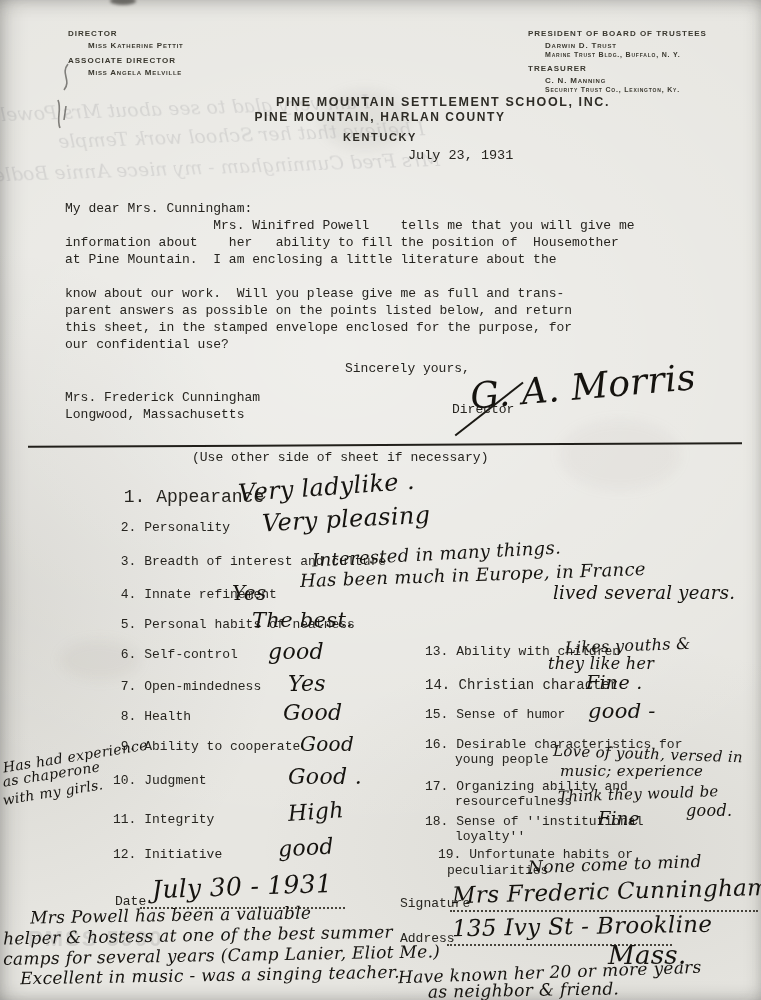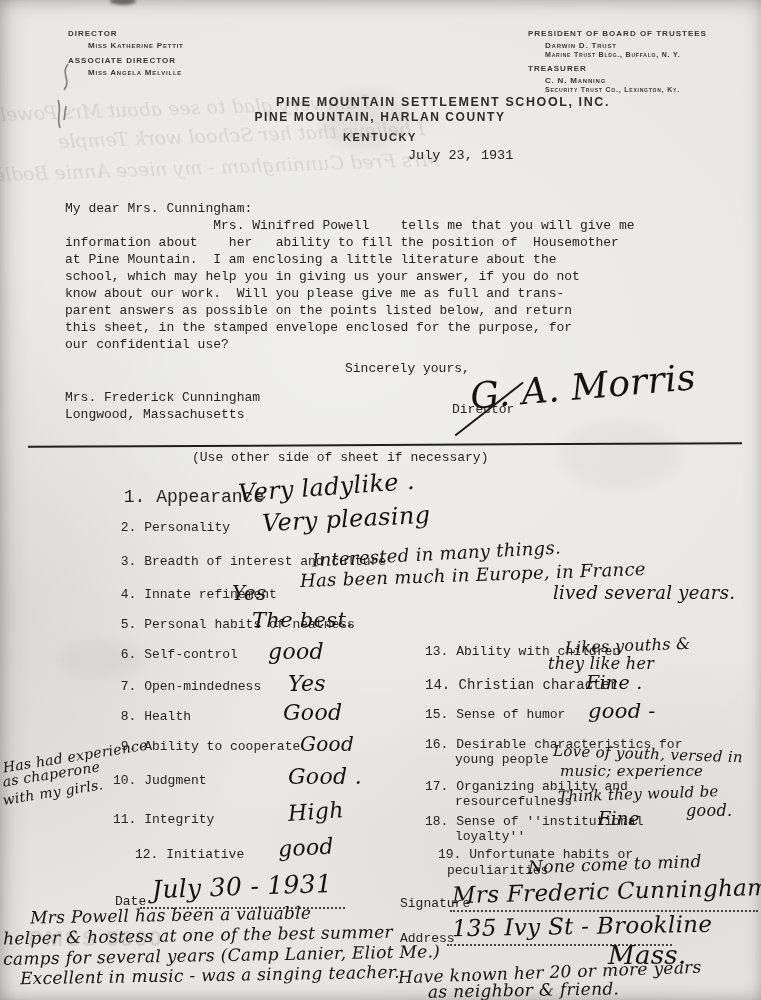--- a/index.html
+++ b/index.html
@@ -61,21 +61,20 @@
   <div class="abs school" style="left:150px;top:95px;width:460px;font-size:12.5px;text-align:right;">PINE MOUNTAIN SETTLEMENT SCHOOL, INC.</div>
   <div class="abs school" style="left:150px;top:110px;width:460px;font-size:12px;">PINE MOUNTAIN, HARLAN COUNTY</div>
   <div class="abs school" style="left:150px;top:131px;width:460px;font-size:11px;">KENTUCKY</div>
 
   <div class="abs tw" style="left:408px;top:148px;font-size:13.5px;">July 23, 1931</div>
 
   <div class="abs tw" style="left:65px;top:201px;font-size:13px;">My dear Mrs. Cunningham:</div>
   <div class="abs tw" style="left:65px;top:218px;font-size:13px;">                   Mrs. Winifred Powell    tells me that you will give me</div>
   <div class="abs tw" style="left:65px;top:235px;font-size:13px;">information about    her   ability to fill the position of  Housemother</div>
   <div class="abs tw" style="left:65px;top:252px;font-size:13px;">at Pine Mountain.  I am enclosing a little literature about the</div>
-  <div class="abs tw" style="left:65px;top:269px;font-size:13px;">school, which may help you in giving us your answer, if you do not</div>
   <div class="abs tw" style="left:65px;top:286px;font-size:13px;">know about our work.  Will you please give me as full and trans-</div>
   <div class="abs tw" style="left:65px;top:303px;font-size:13px;">parent answers as possible on the points listed below, and return</div>
   <div class="abs tw" style="left:65px;top:320px;font-size:13px;">this sheet, in the stamped envelope enclosed for the purpose, for</div>
   <div class="abs tw" style="left:65px;top:337px;font-size:13px;">our confidential use?</div>
 
   <div class="abs tw" style="left:345px;top:361px;font-size:13px;">Sincerely yours,</div>
   <div class="abs tw" style="left:65px;top:390px;font-size:13px;">Mrs. Frederick Cunningham</div>
   <div class="abs tw" style="left:65px;top:407px;font-size:13px;">Longwood, Massachusetts</div>
   <div class="abs tw" style="left:452px;top:402px;font-size:13px;">Director</div>
   <div class="abs hw" style="left:470px;top:366px;font-size:36px;transform:rotate(-5deg);">G. A. Morris</div>
@@ -88,21 +87,21 @@
   <div class="abs tw" style="left:113px;top:520px;font-size:13px;"> 2. Personality</div>
   <div class="abs tw" style="left:113px;top:554px;font-size:13px;"> 3. Breadth of interest and culture</div>
   <div class="abs tw" style="left:113px;top:587px;font-size:13px;"> 4. Innate refinement</div>
   <div class="abs tw" style="left:113px;top:617px;font-size:13px;"> 5. Personal habits of neatness</div>
   <div class="abs tw" style="left:113px;top:647px;font-size:13px;"> 6. Self-control</div>
   <div class="abs tw" style="left:113px;top:679px;font-size:13px;"> 7. Open-mindedness</div>
   <div class="abs tw" style="left:113px;top:709px;font-size:13px;"> 8. Health</div>
   <div class="abs tw" style="left:113px;top:739px;font-size:13px;"> 9. Ability to cooperate</div>
   <div class="abs tw" style="left:113px;top:773px;font-size:13px;">10. Judgment</div>
   <div class="abs tw" style="left:113px;top:812px;font-size:13px;">11. Integrity</div>
-  <div class="abs tw" style="left:113px;top:847px;font-size:13px;margin-left:22px;">12. Initiative</div>
+  <div class="abs tw" style="left:113px;top:847px;font-size:13px;">12. Initiative</div>
 
   <div class="abs hw" style="left:238px;top:473px;font-size:24px;transform:rotate(-4deg);">Very ladylike .</div>
   <div class="abs hw" style="left:262px;top:505px;font-size:24px;transform:rotate(-3deg);">Very pleasing</div>
   <div class="abs hw" style="left:312px;top:543px;font-size:18px;transform:rotate(-3deg);">Interested in many things.</div>
   <div class="abs hw" style="left:300px;top:564px;font-size:18px;transform:rotate(-2deg);">Has been much in Europe, in France</div>
   <div class="abs hw" style="left:553px;top:582px;font-size:18px;">lived several years.</div>
   <div class="abs hw" style="left:232px;top:581px;font-size:20px;">Yes</div>
   <div class="abs hw" style="left:252px;top:608px;font-size:21px;">The best.</div>
   <div class="abs hw" style="left:268px;top:639px;font-size:22px;">good</div>
   <div class="abs hw" style="left:288px;top:671px;font-size:22px;">Yes</div>

